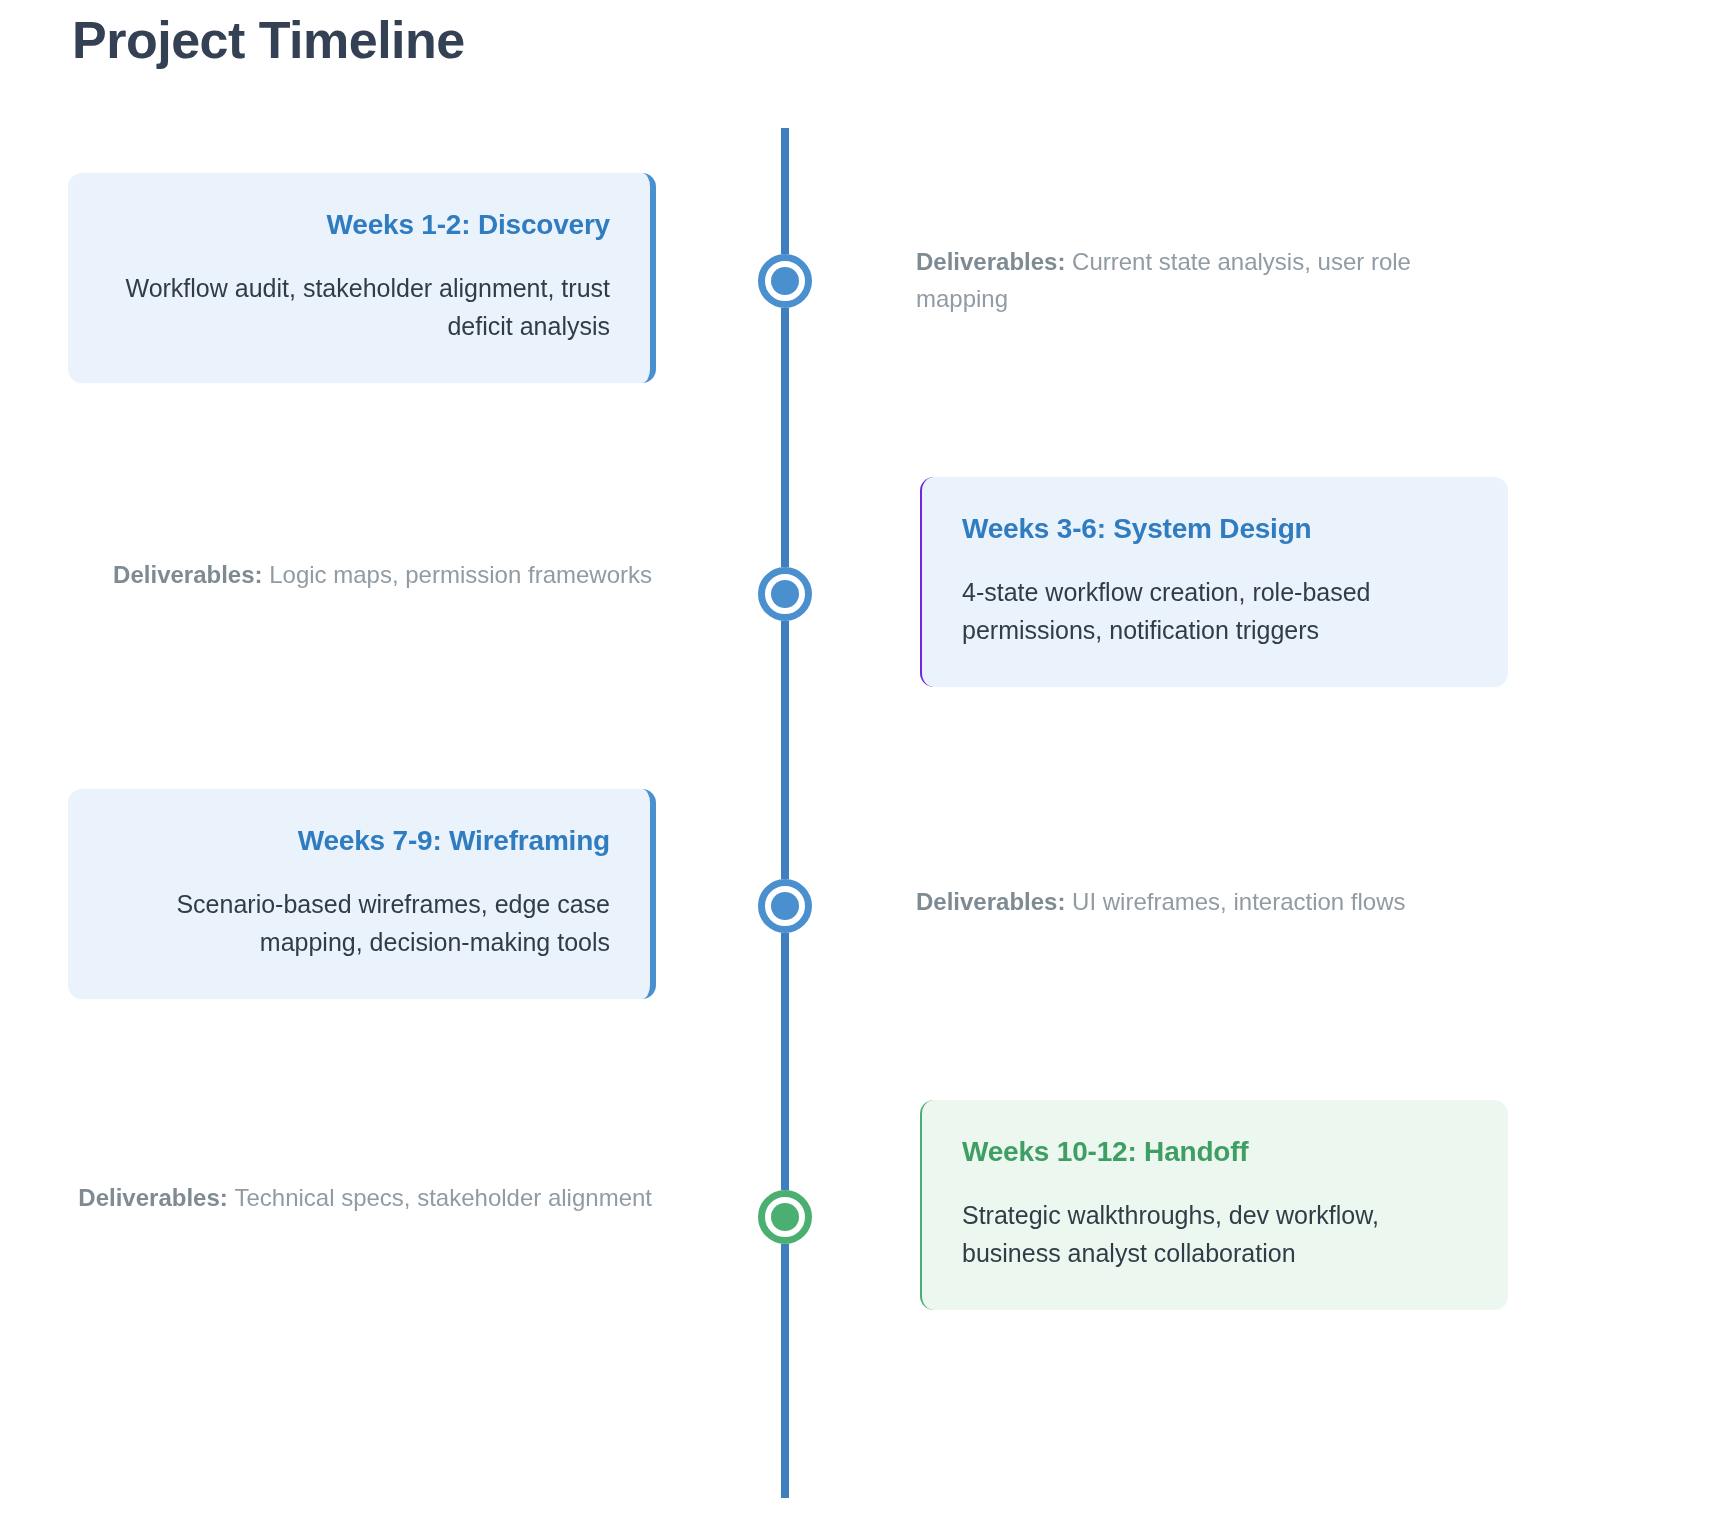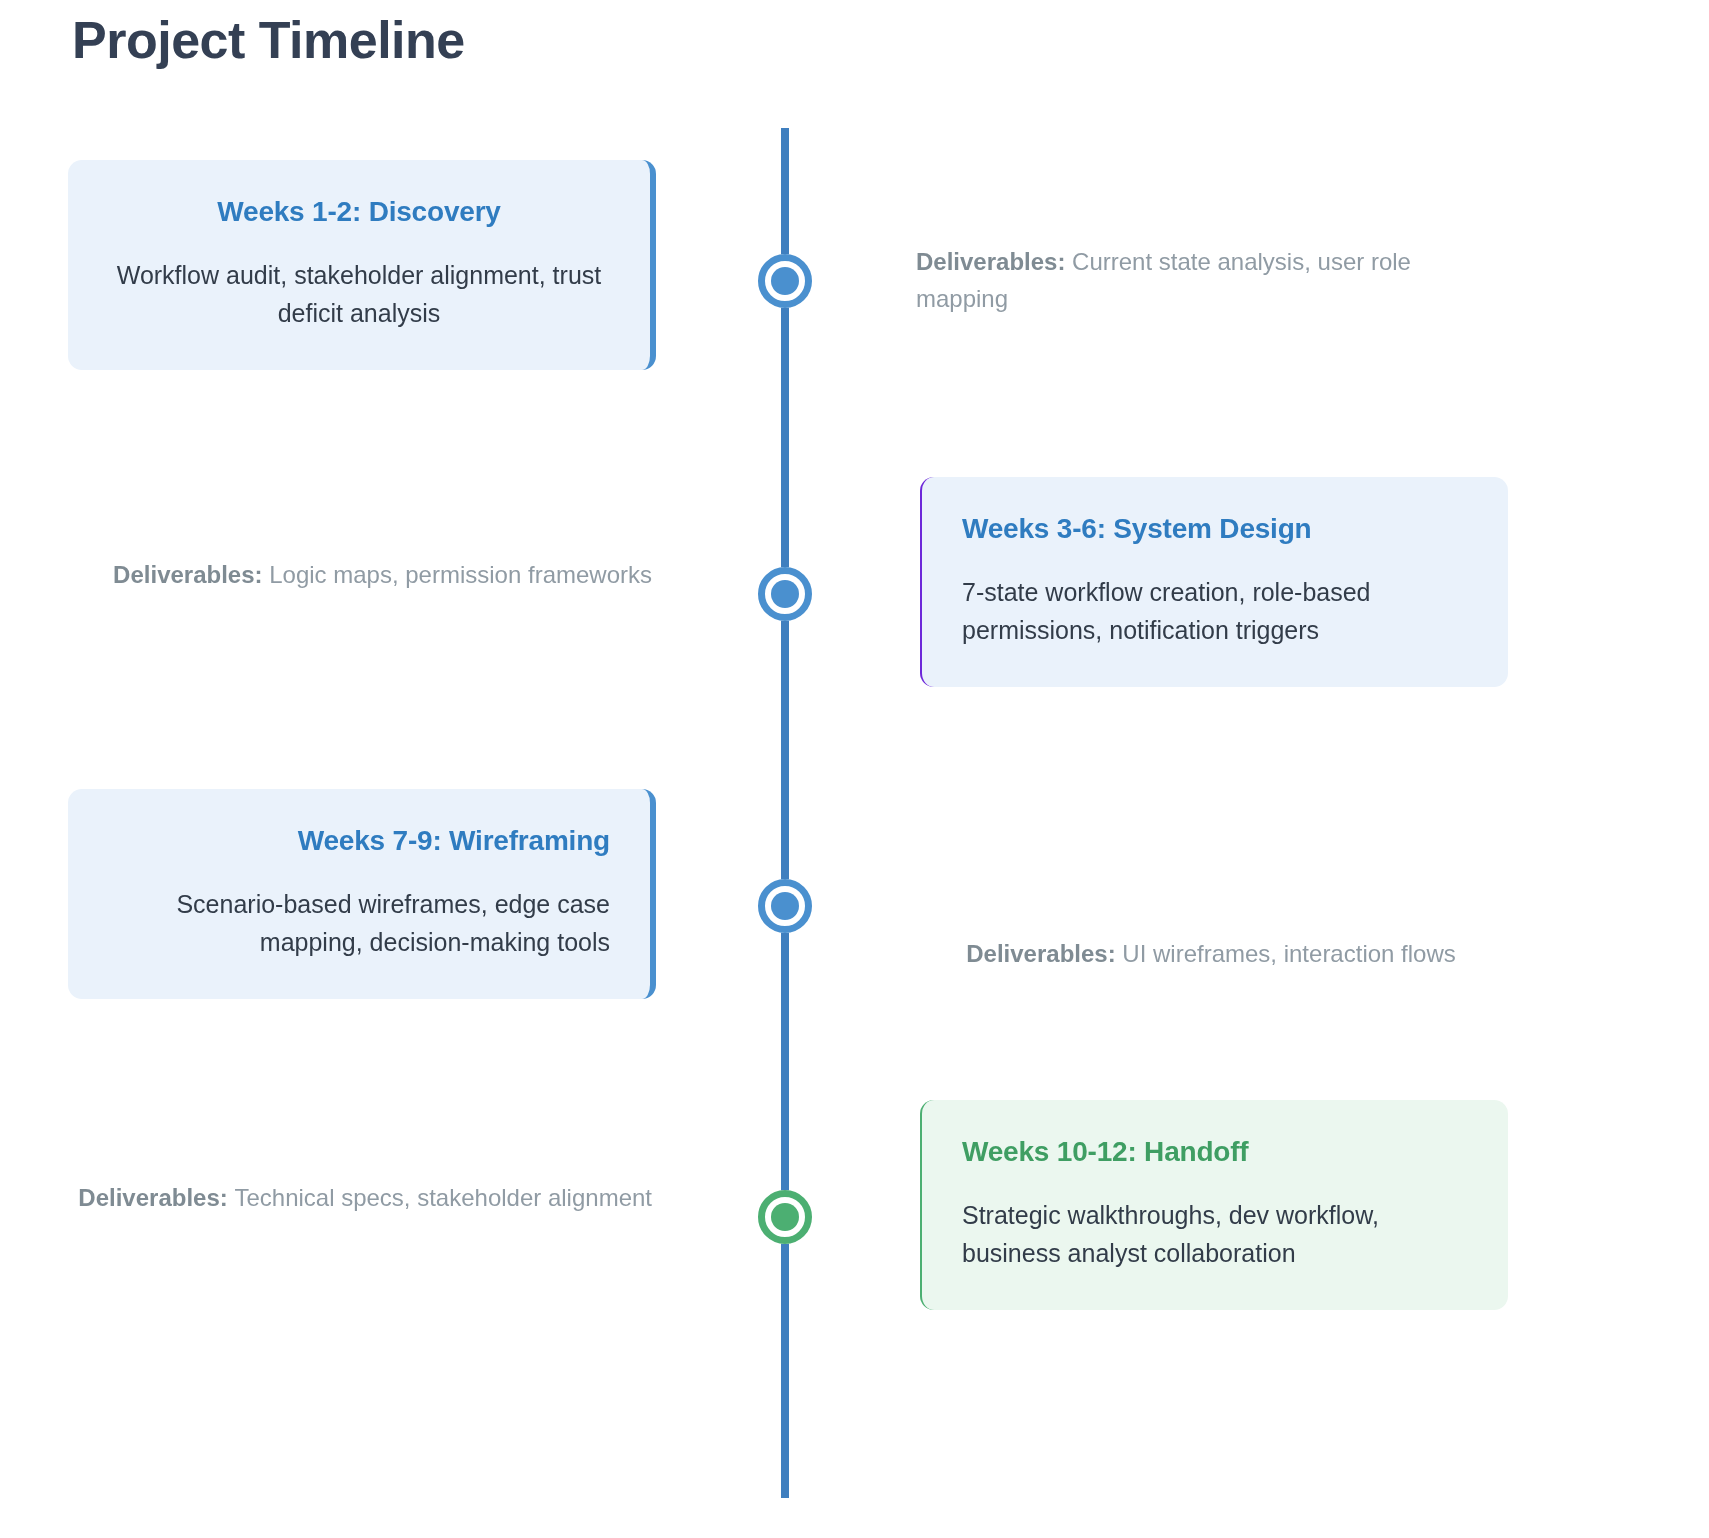--- a/index.html
+++ b/index.html
@@ -131,55 +131,55 @@
 </style>
 </head>
 <body>
 
 <div class="page">
 
   <h1 class="page-title">Project Timeline</h1>
 
   <div class="spine"></div>
 
-  <div class="card left" style="top:160px;text-align:center;">
+  <div class="card left" style="top:173px;">
     <div class="card-title">Weeks 1-2: Discovery</div>
     <div class="card-desc">Workflow audit, stakeholder alignment, trust deficit analysis</div>
   </div>
   <div class="node" style="left:785px; top:281px;">
     <span class="ring"></span>
     <span class="core"></span>
   </div>
   <div class="deliv right" style="top:244px;">
     <span class="deliv-label">Deliverables: </span>
     <span class="deliv-text">Current state analysis, user role mapping</span>
   </div>
 
   <div class="card right" style="top:477px;">
     <div class="card-title">Weeks 3-6: System Design</div>
-    <div class="card-desc">7-state workflow creation, role-based permissions, notification triggers</div>
+    <div class="card-desc">4-state workflow creation, role-based permissions, notification triggers</div>
   </div>
   <div class="node" style="left:785px; top:594px;">
     <span class="ring"></span>
     <span class="core"></span>
   </div>
   <div class="deliv left" style="top:557px;">
     <span class="deliv-label">Deliverables: </span>
     <span class="deliv-text">Logic maps, permission frameworks</span>
   </div>
 
   <div class="card left" style="top:789px;">
     <div class="card-title">Weeks 7-9: Wireframing</div>
     <div class="card-desc">Scenario-based wireframes, edge case mapping, decision-making tools</div>
   </div>
   <div class="node" style="left:785px; top:906px;">
     <span class="ring"></span>
     <span class="core"></span>
   </div>
-  <div class="deliv right" style="top:936px;text-align:center;">
+  <div class="deliv right" style="top:884px;">
     <span class="deliv-label">Deliverables: </span>
     <span class="deliv-text">UI wireframes, interaction flows</span>
   </div>
 
   <div class="card right green" style="top:1100px;">
     <div class="card-title">Weeks 10-12: Handoff</div>
     <div class="card-desc">Strategic walkthroughs, dev workflow, business analyst collaboration</div>
   </div>
   <div class="node green" style="left:785px; top:1217px;">
     <span class="ring"></span>

